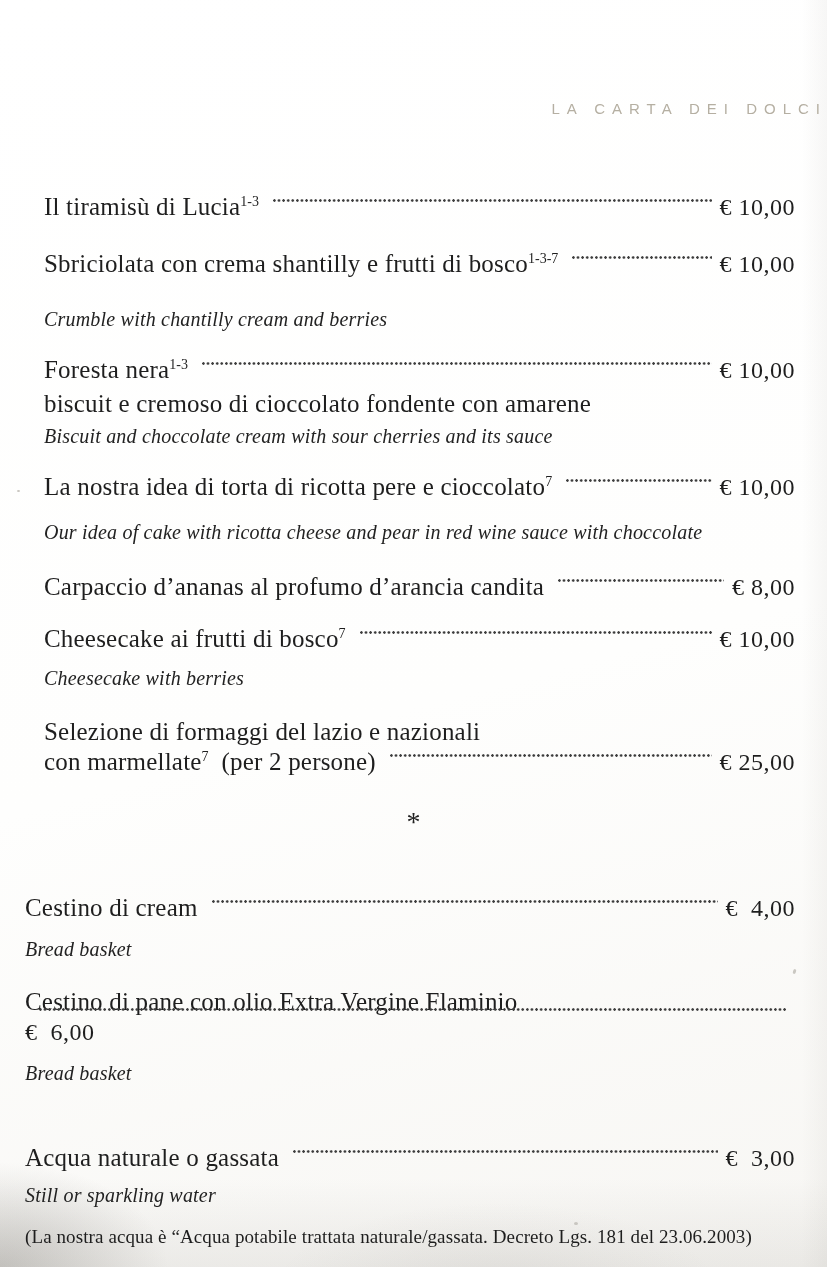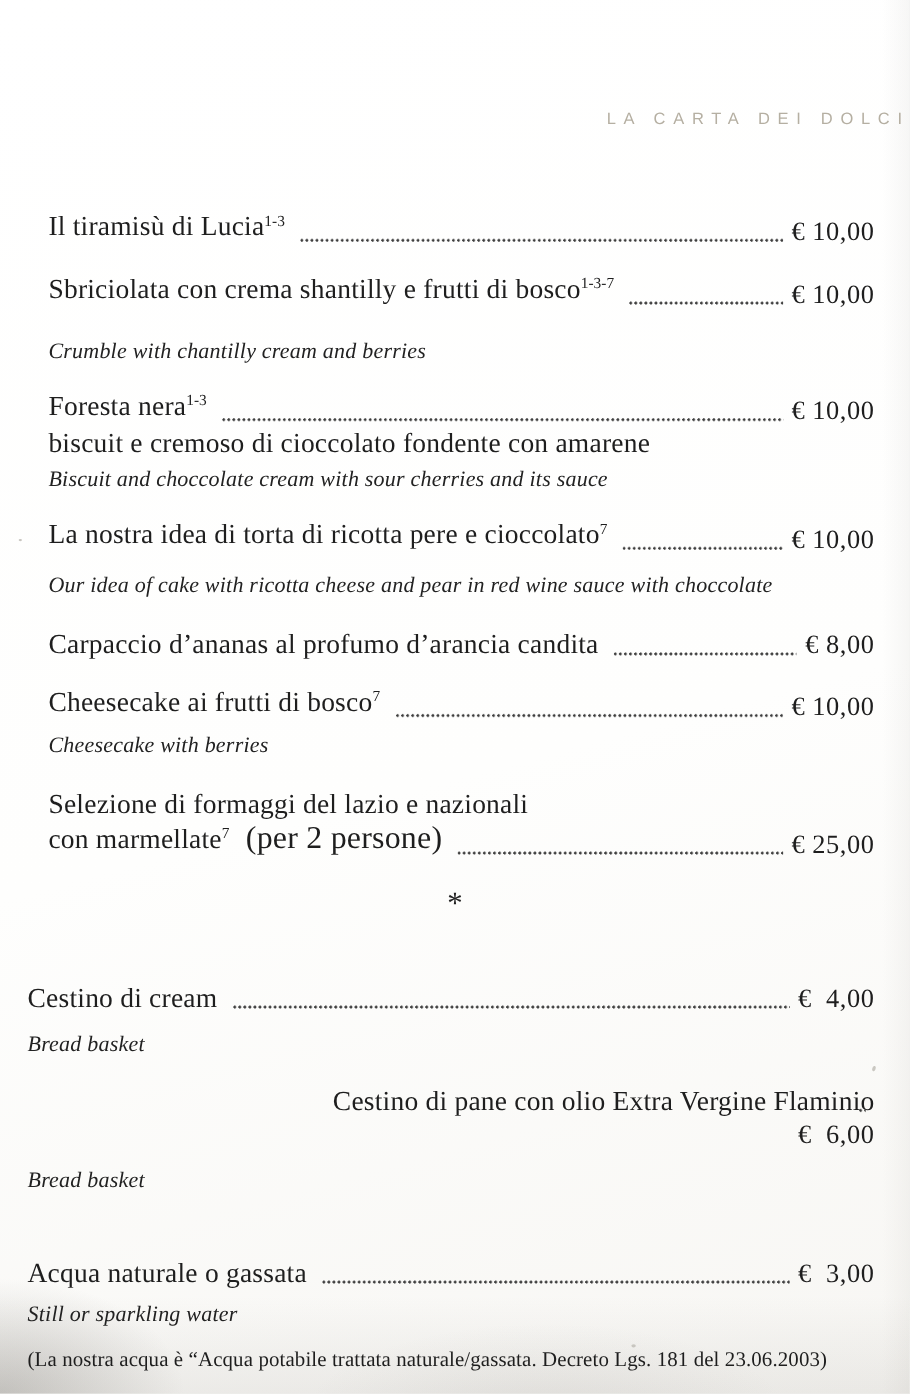--- a/index.html
+++ b/index.html
@@ -28,29 +28,29 @@
     text-align: right;
     font-family: "Liberation Sans", sans-serif;
     font-size: 15px; font-weight: 400;
     letter-spacing: 7px;
     color: #b5afa2;
   }
   .section { position: absolute; }
   .section-desserts { top: 192px; left: 44px; right: 32px; }
   .section-extras   { top: 893px; left: 25px; right: 32px; }
 
-  .row { display: flex; align-items: flex-end; line-height: 30px; }
+  .row { display: flex; line-height: 30px; }
   .item-name {
     font-size: 25px; white-space: nowrap; letter-spacing: 0.2px;
   }
   .sup {
     font-size: 14px; position: relative; top: -9px; letter-spacing: 0;
     white-space: pre;
   }
-  .after { font-size: 29px; white-space: pre; }
+  .after { font-size: 25px; white-space: pre; }
   .dots { flex: 1; min-width: 10px; height: 16px; position: relative; margin: 0 6px 0 12px; }
   .dots::after {
     content: ""; position: absolute; left: 2px; right: 2px; bottom: 6px; height: 3px;
     background-image: radial-gradient(circle at 1.4px 1.5px, #3d3d3d 1.05px, rgba(0,0,0,0) 1.5px);
     background-size: 4.6px 3px; background-repeat: repeat-x;
   }
   .price { font-size: 24px; white-space: pre; letter-spacing: 0.5px; }
   .subline { font-size: 25px; line-height: 30px; letter-spacing: 0.2px; }
   .english {
     font-size: 20px; font-style: italic; line-height: 24px;

